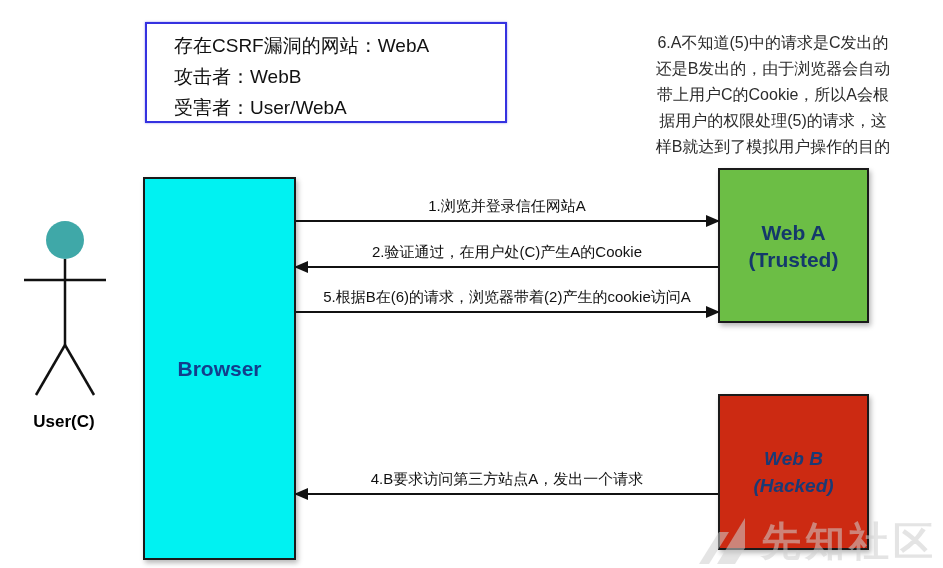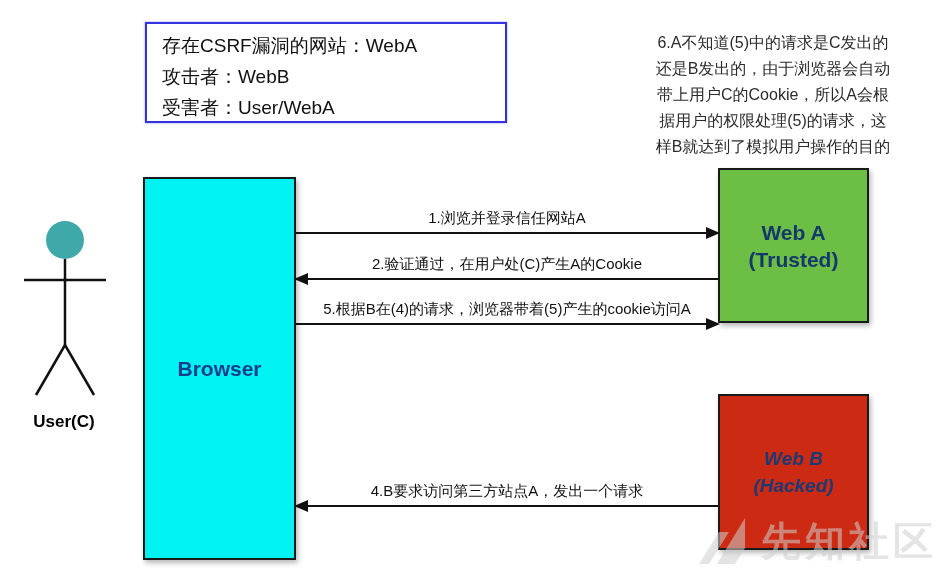--- a/index.html
+++ b/index.html
@@ -7,21 +7,21 @@
   body { font-family:"Liberation Sans","DejaVu Sans",sans-serif; }
   .stage {
     position:relative; width:943px; height:568px;
     background:#ffffff; overflow:hidden;
   }
 
   
   .info-box {
     position:absolute; left:145px; top:22px; width:362px; height:101px;
     border:2px solid #3532E0; box-shadow:0 0 2px rgba(53,50,224,.5);
-    padding:6px 15px; background:#ffffff;
+    padding:6px 27px; background:#ffffff;
     font-size:19px; line-height:31px; color:#111111;
   }
 
   
   .note {
     position:absolute; left:606px; top:30px; width:334px;
     font-size:16px; line-height:26px; color:#2b2b2b;
     text-align:center; white-space:pre-line;
   }
 
@@ -46,21 +46,21 @@
   .weba-box {
     left:718px; top:168px; width:151px; height:155px;
     background:#6CBE45; color:#14386B; font-size:21px; line-height:27px;
   }
   .webb-box {
     left:718px; top:394px; width:151px; height:156px;
     background:#CC2A12; color:#1A3A75; font-size:19px; line-height:27px;font-style:italic;
   }
 
   
-  .arrow-row { position:absolute; left:296px; width:422px;margin-top:12px; }
+  .arrow-row { position:absolute; left:296px; width:422px; }
   .arrow-label {
     height:22px; line-height:22px; margin-bottom:3px;
     text-align:center; font-size:15px; color:#111111; white-space:nowrap;
   }
   .arrow-line { position:relative; height:2px; background:#111111; }
   .arrow-line.dir-right::after {
     content:""; position:absolute; right:-2px; top:-5px;
     border-left:14px solid #111111;
     border-top:6px solid transparent; border-bottom:6px solid transparent;
   }
@@ -130,21 +130,21 @@
     <div class="arrow-label">1.浏览并登录信任网站A</div>
     <div class="arrow-line dir-right"></div>
   </div>
 
   <div class="arrow-row row-2">
     <div class="arrow-label">2.验证通过，在用户处(C)产生A的Cookie</div>
     <div class="arrow-line dir-left"></div>
   </div>
 
   <div class="arrow-row row-5">
-    <div class="arrow-label">5.根据B在(4)的请求，浏览器带着(5)产生的cookie访问A</div>
+    <div class="arrow-label">5.根据B在(6)的请求，浏览器带着(2)产生的cookie访问A</div>
     <div class="arrow-line dir-right"></div>
   </div>
 
 
   <div class="arrow-row row-4">
     <div class="arrow-label">4.B要求访问第三方站点A，发出一个请求</div>
     <div class="arrow-line dir-left"></div>
   </div>
 
   <div class="watermark">

